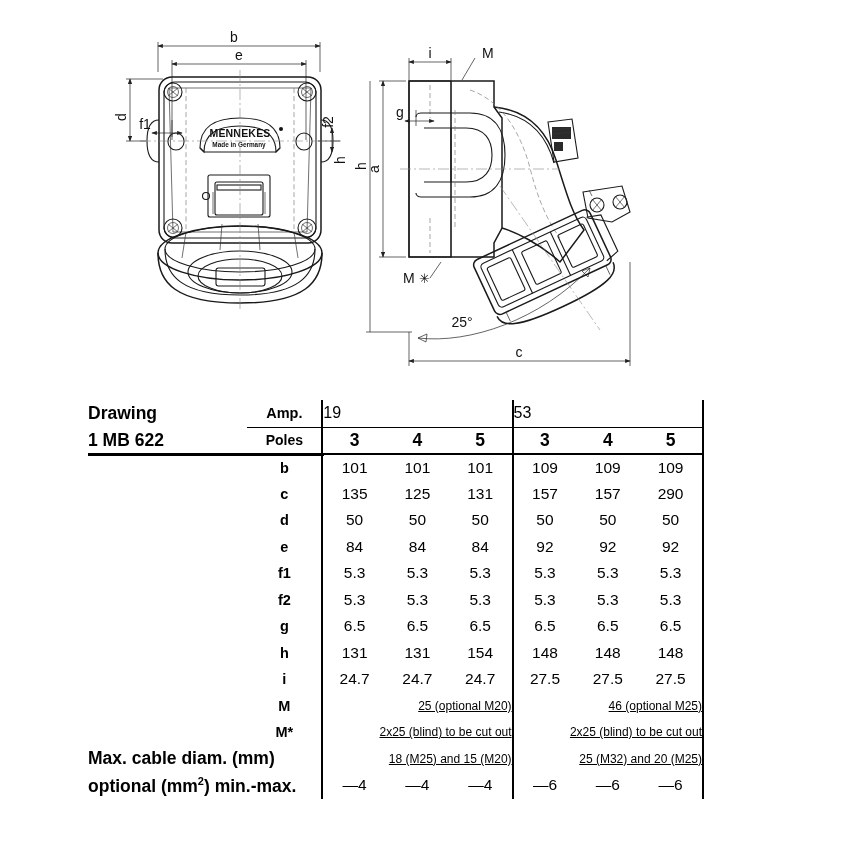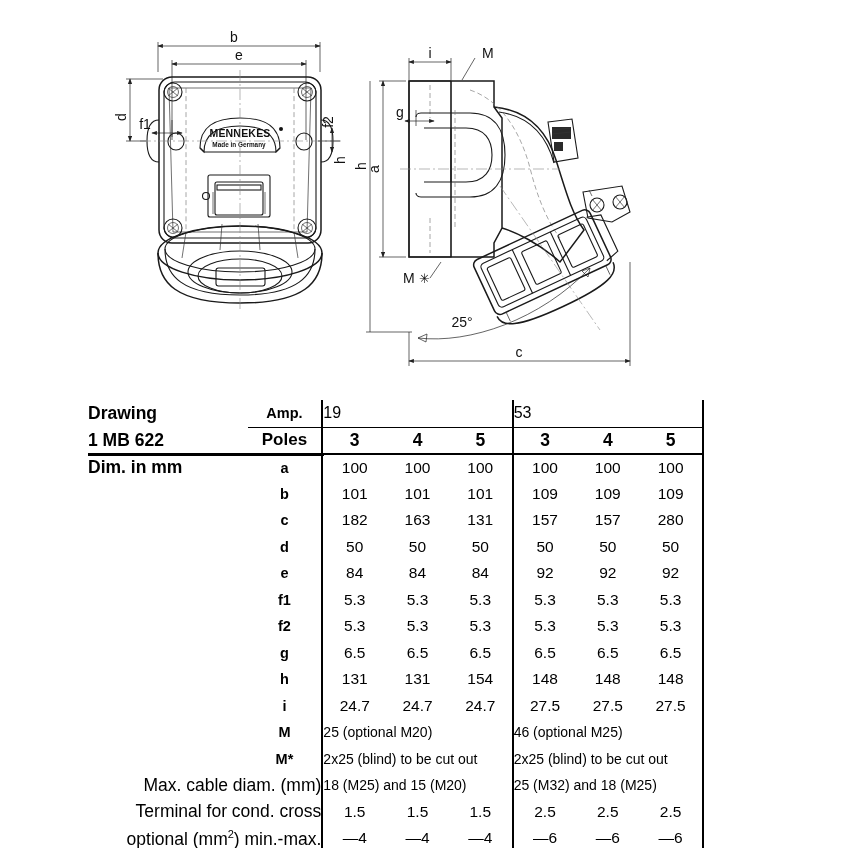--- a/index.html
+++ b/index.html
@@ -10,36 +10,36 @@
   #drawing-svg{display:block;}
 
   
   #spec-table{position:absolute;left:0;top:382px;width:848px;height:466px;}
   table.spec{position:absolute;left:88px;top:18px;border-collapse:collapse;width:616px;}
   table.spec td{padding:0;vertical-align:middle;}
 
   .lbl-col{width:160px;text-align:left;font-weight:bold;font-size:17.5px;padding-left:2px;white-space:nowrap;}
   .dim-col{width:74px;text-align:center;font-weight:bold;font-size:14.5px;}
   .val-col{width:63px;text-align:center;font-size:15.5px;font-weight:400;}
-  .hdr-poles .dim-col{font-size:17px;}
+  .hdr-poles .dim-col{font-size:14px;}
   .hdr-poles .val-col{font-weight:bold;font-size:17.5px;}
 
   .rowh{height:27px;}
   .rowd{height:26.5px;}
 
   
   .bd-left{border-left:2.5px solid #000;}
   .bd-right{border-right:2.5px solid #000;}
   .bb{border-bottom:2.5px solid #000;}
   .bb-thin{border-bottom:1.6px solid #000;}
 
-  .span-cell{text-align:left;font-size:14px;}
+  .span-cell{text-align:right;font-size:12px;text-decoration:underline;}
   .sub{font-size:11px;vertical-align:super;}
 
-  .wrap-lbl{font-weight:normal;font-size:17.5px;text-align:right;line-height:1.18;}
+  .wrap-lbl{font-weight:bold;font-size:17.5px;text-align:left;line-height:1.18;}
 </style>
 </head>
 <body>
 
 <div id="drawing-area">
 <svg id="drawing-svg" width="848" height="382" viewBox="0 0 848 382">
   <defs>
     <style>
       .ln{fill:none;stroke:#1a1a1a;stroke-width:1.1;}
       .ln2{fill:none;stroke:#1a1a1a;stroke-width:1.5;}
@@ -251,51 +251,41 @@
         <td class="lbl-col">1 MB 622</td>
         <td class="dim-col bb">Poles</td>
         <td class="val-col bd-left bb">3</td>
         <td class="val-col bb">4</td>
         <td class="val-col bb">5</td>
         <td class="val-col bd-left bb">3</td>
         <td class="val-col bb">4</td>
         <td class="val-col bb bd-right">5</td>
       </tr>
 
-      <tr class="rowd">
-        <td class="lbl-col">Dim. in mm</td>
-        <td class="dim-col">a</td>
-        <td class="val-col bd-left">100</td>
-        <td class="val-col">100</td>
-        <td class="val-col">100</td>
-        <td class="val-col bd-left">100</td>
-        <td class="val-col">100</td>
-        <td class="val-col bd-right">100</td>
-      </tr>
 
       <tr class="rowd">
         <td class="lbl-col"></td>
         <td class="dim-col">b</td>
         <td class="val-col bd-left">101</td>
         <td class="val-col">101</td>
         <td class="val-col">101</td>
         <td class="val-col bd-left">109</td>
         <td class="val-col">109</td>
         <td class="val-col bd-right">109</td>
       </tr>
 
       <tr class="rowd">
         <td class="lbl-col"></td>
         <td class="dim-col">c</td>
-        <td class="val-col bd-left">182</td>
-        <td class="val-col">163</td>
+        <td class="val-col bd-left">135</td>
+        <td class="val-col">125</td>
         <td class="val-col">131</td>
         <td class="val-col bd-left">157</td>
         <td class="val-col">157</td>
-        <td class="val-col bd-right">280</td>
+        <td class="val-col bd-right">290</td>
       </tr>
 
       <tr class="rowd">
         <td class="lbl-col"></td>
         <td class="dim-col">d</td>
         <td class="val-col bd-left">50</td>
         <td class="val-col">50</td>
         <td class="val-col">50</td>
         <td class="val-col bd-left">50</td>
         <td class="val-col">50</td>
@@ -378,32 +368,23 @@
       <tr class="rowd">
         <td class="lbl-col"></td>
         <td class="dim-col">M*</td>
         <td class="span-cell bd-left" colspan="3">2x25 (blind) to be cut out</td>
         <td class="span-cell bd-left bd-right" colspan="3">2x25 (blind) to be cut out</td>
       </tr>
 
       <tr class="rowd">
         <td class="wrap-lbl" colspan="2">Max. cable diam. (mm)</td>
         <td class="span-cell bd-left" colspan="3">18 (M25) and 15 (M20)</td>
-        <td class="span-cell bd-left bd-right" colspan="3">25 (M32) and 18 (M25)</td>
-      </tr>
-
-      <tr class="rowd">
-        <td class="wrap-lbl" colspan="2">Terminal for cond. cross</td>
-        <td class="val-col bd-left">1.5</td>
-        <td class="val-col">1.5</td>
-        <td class="val-col">1.5</td>
-        <td class="val-col bd-left">2.5</td>
-        <td class="val-col">2.5</td>
-        <td class="val-col bd-right">2.5</td>
-      </tr>
+        <td class="span-cell bd-left bd-right" colspan="3">25 (M32) and 20 (M25)</td>
+      </tr>
+
 
       <tr class="rowd">
         <td class="wrap-lbl" colspan="2"><span>optional (mm</span><span class="sub">2</span><span>) min.-max.</span></td>
         <td class="val-col bd-left">—4</td>
         <td class="val-col">—4</td>
         <td class="val-col">—4</td>
         <td class="val-col bd-left">—6</td>
         <td class="val-col">—6</td>
         <td class="val-col bd-right">—6</td>
       </tr>

